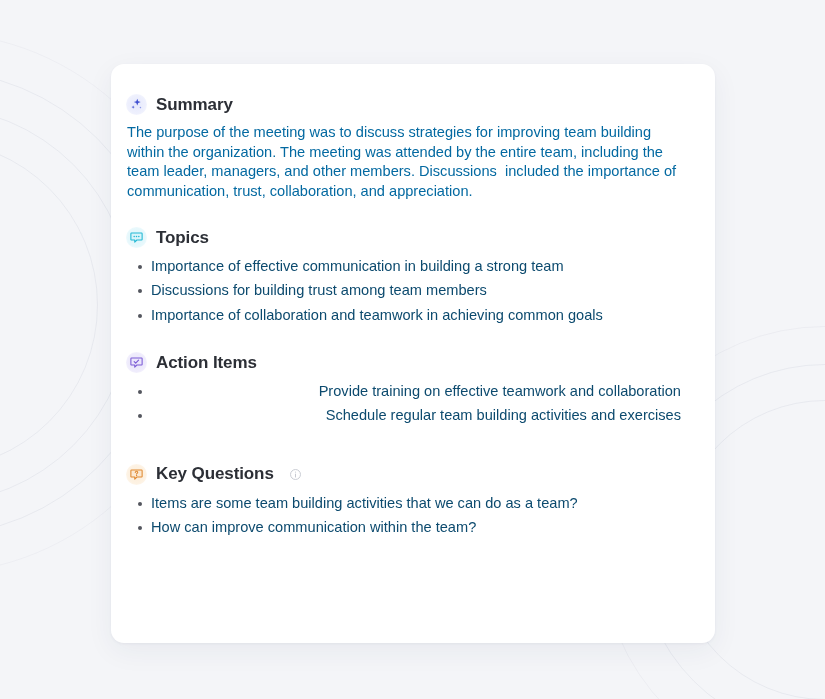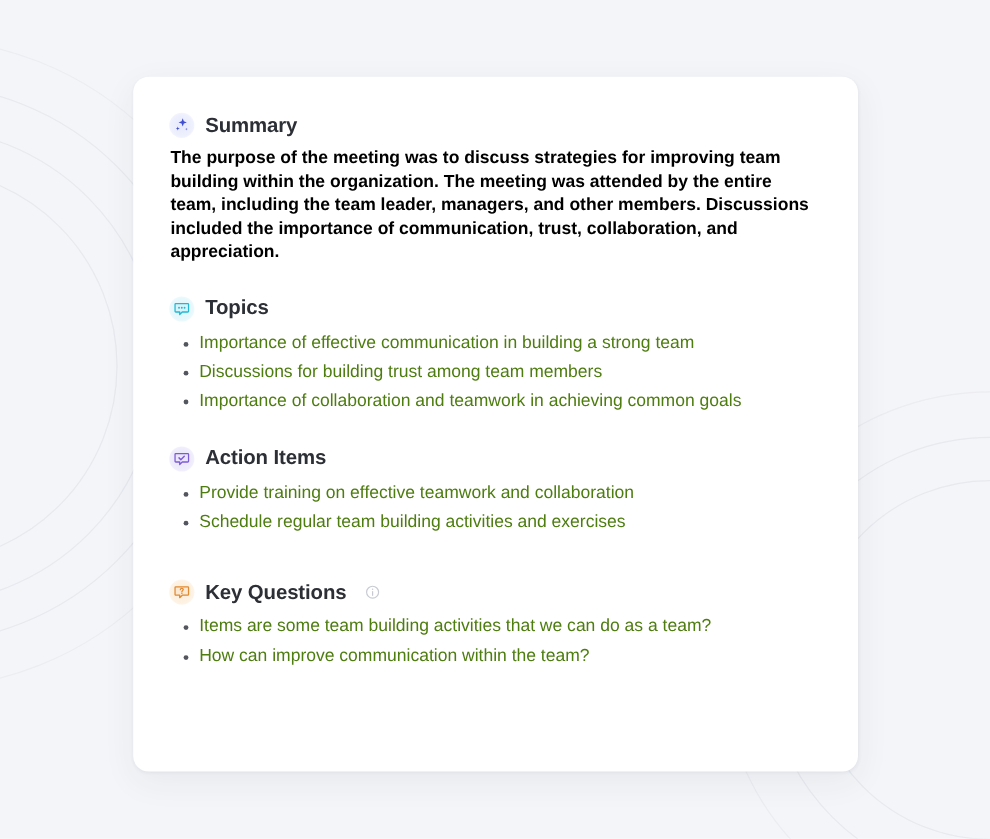--- a/index.html
+++ b/index.html
@@ -39,21 +39,21 @@
   
   .card {
     position: absolute;
     left: 111px;
     top: 64px;
     width: 604px;
     height: 579px;
     background: #ffffff;
     border-radius: 13px;
     box-shadow: 0 8px 28px rgba(40,48,80,0.06), 0 1px 3px rgba(40,48,80,0.05);
-    padding: 30px 34px 0 30px;
+    padding: 30px 34px 0 15px;
   }
 
   .section { }
   .section + .section { margin-top: 25px; }
 
   .section-head {
     display: flex;
     align-items: center;
     gap: 9px;
     margin-bottom: 8px;
@@ -82,55 +82,54 @@
   .info-icon {
     margin-left: 6px;
     display: inline-flex;
     align-items: center;
     opacity: 0.55;
   }
 
   .body-text {
     font-size: 14.6px;
     line-height: 19.6px;
-    color: #000000;
+    color: #0369a1;
     margin: 0;
     padding-left: 1px;
     white-space: pre-wrap;
-    font-weight: bold;
   }
 
   ul.bullets {
     margin: 0;
     padding: 0;
     list-style: none;
   }
   ul.bullets li {
     position: relative;
     font-size: 14.6px;
     line-height: 19.6px;
-    color: #4d7c0f;
+    color: #0c4a6e;
     padding-left: 25px;
     margin-bottom: 4.5px;
   }
   ul.bullets li::before {
     content: "";
     position: absolute;
     left: 12px;
     top: 8px;
     width: 4px;
     height: 4px;
     border-radius: 50%;
     background: #53565e;
   }
   ul.bullets li:last-child { margin-bottom: 0; }
 
   
   .section.topics     { margin-top: 26px; }
-  .section.actions    { margin-top: 27px; }
+  .section.actions    { margin-top: 27px; text-align: right; }
   .section.questions  { margin-top: 38px; }
   .section.topics .section-head,
   .section.actions .section-head,
   .section.questions .section-head { margin-bottom: 9px; }
 </style>
 </head>
 <body>
 
 <div class="bg-decor">
   <div class="ring ring-l1"></div>

